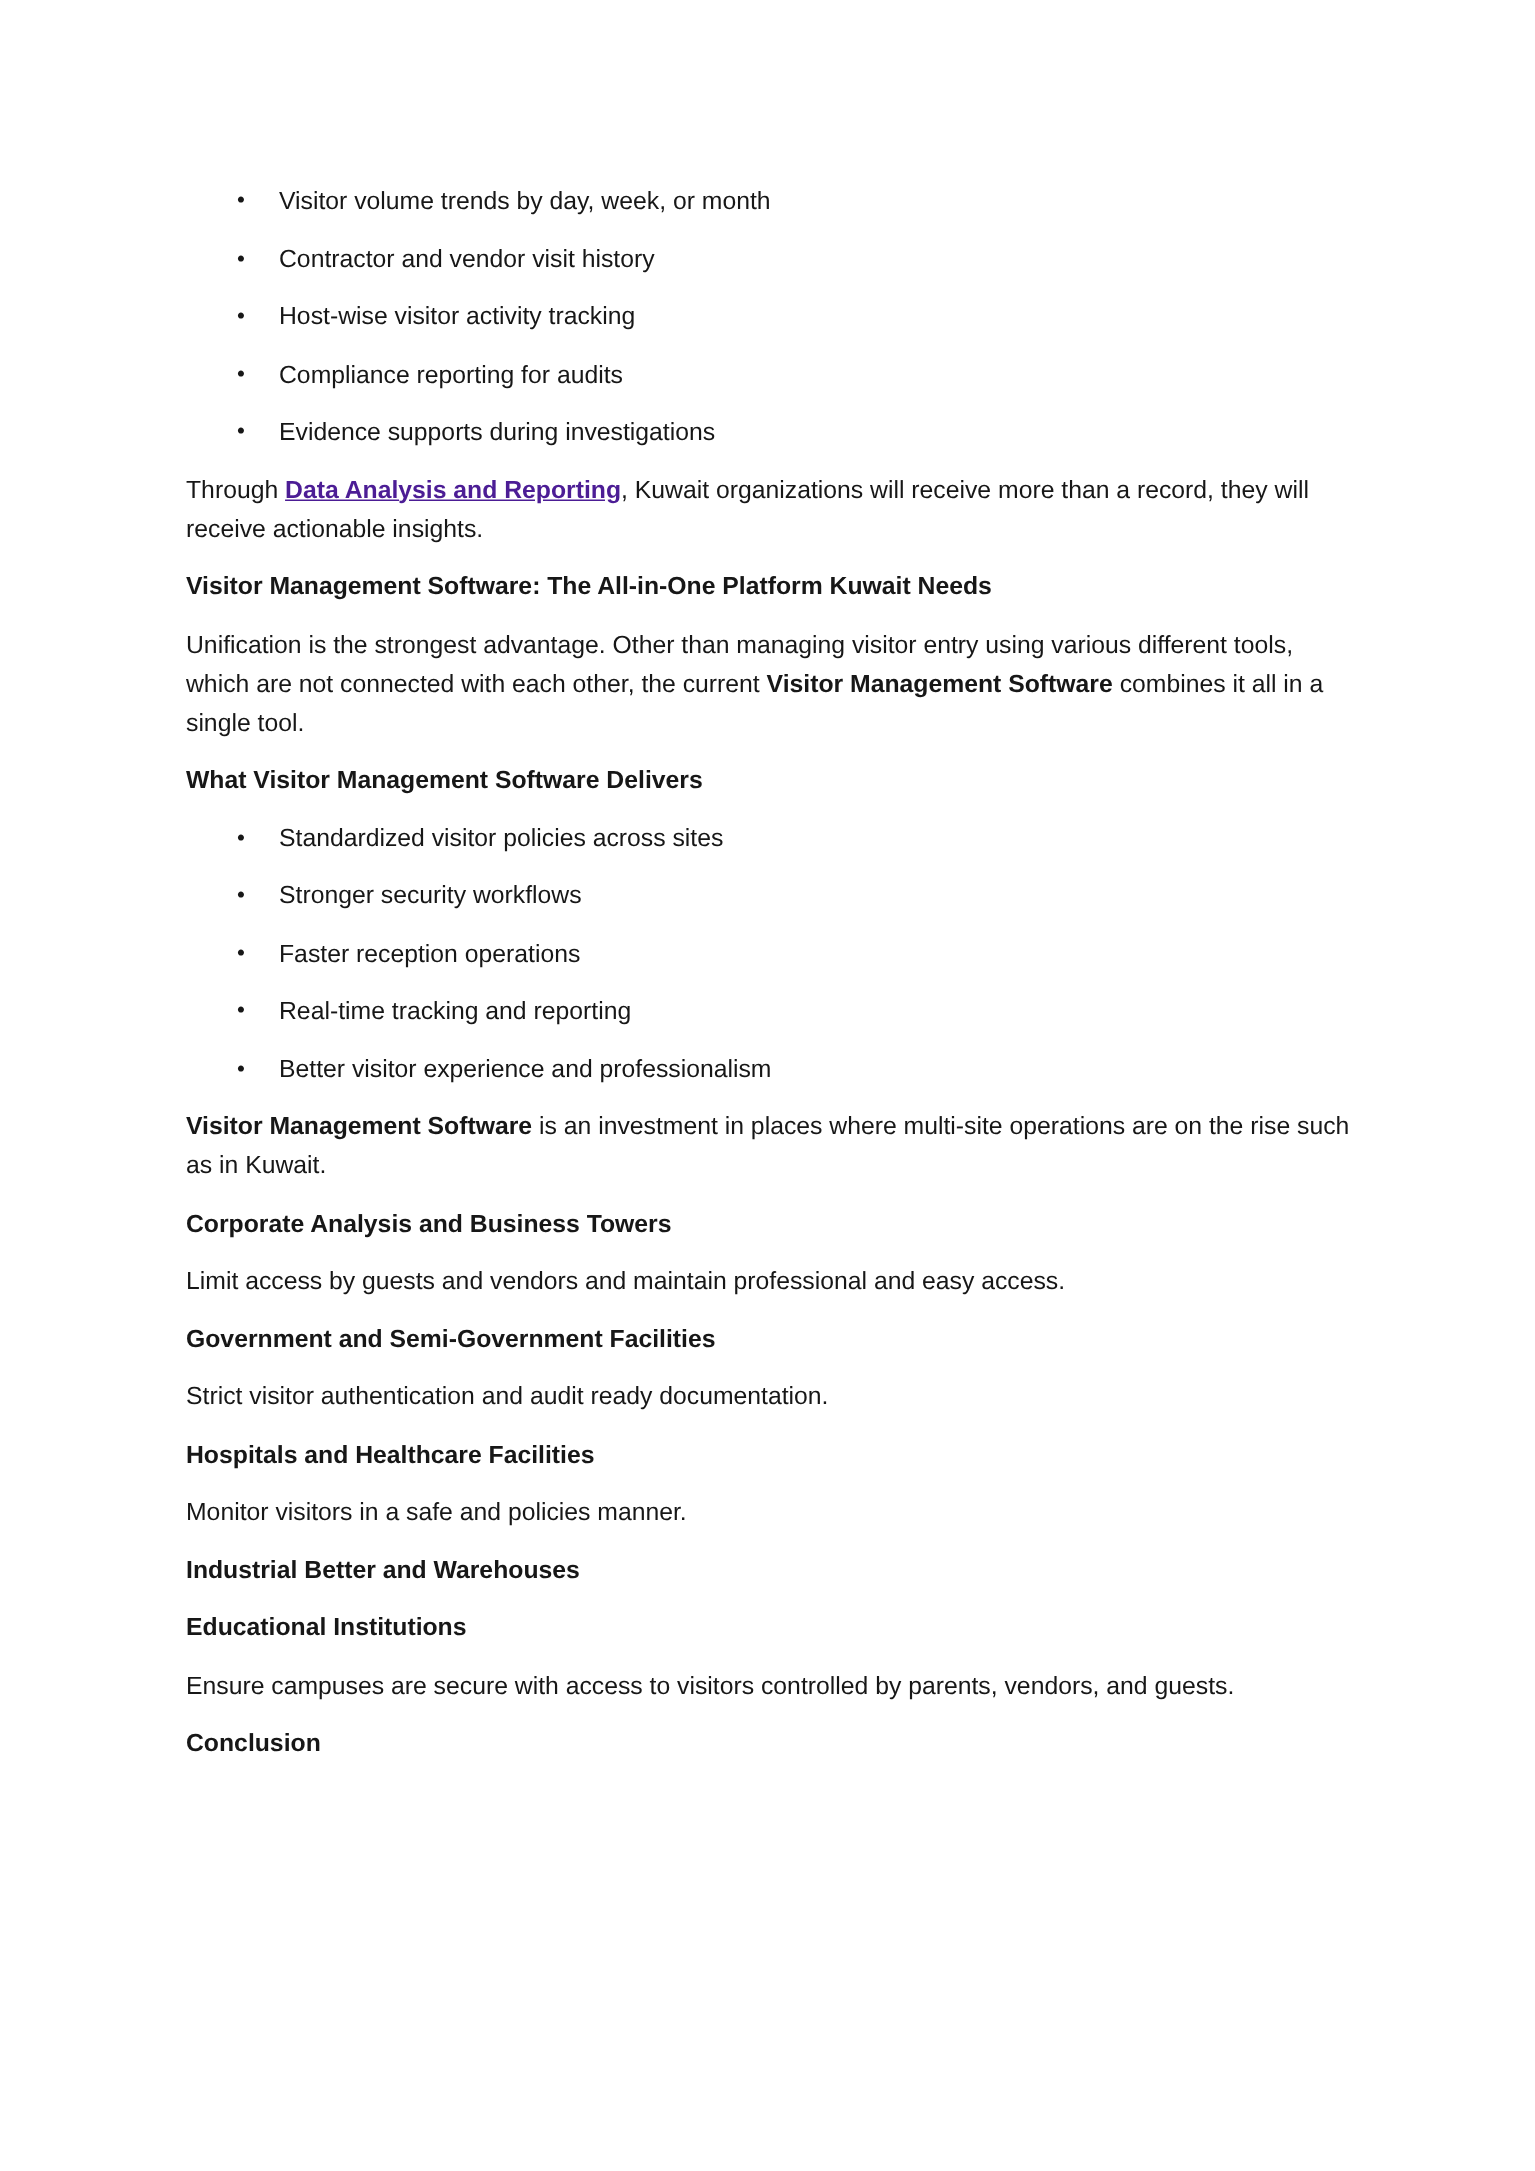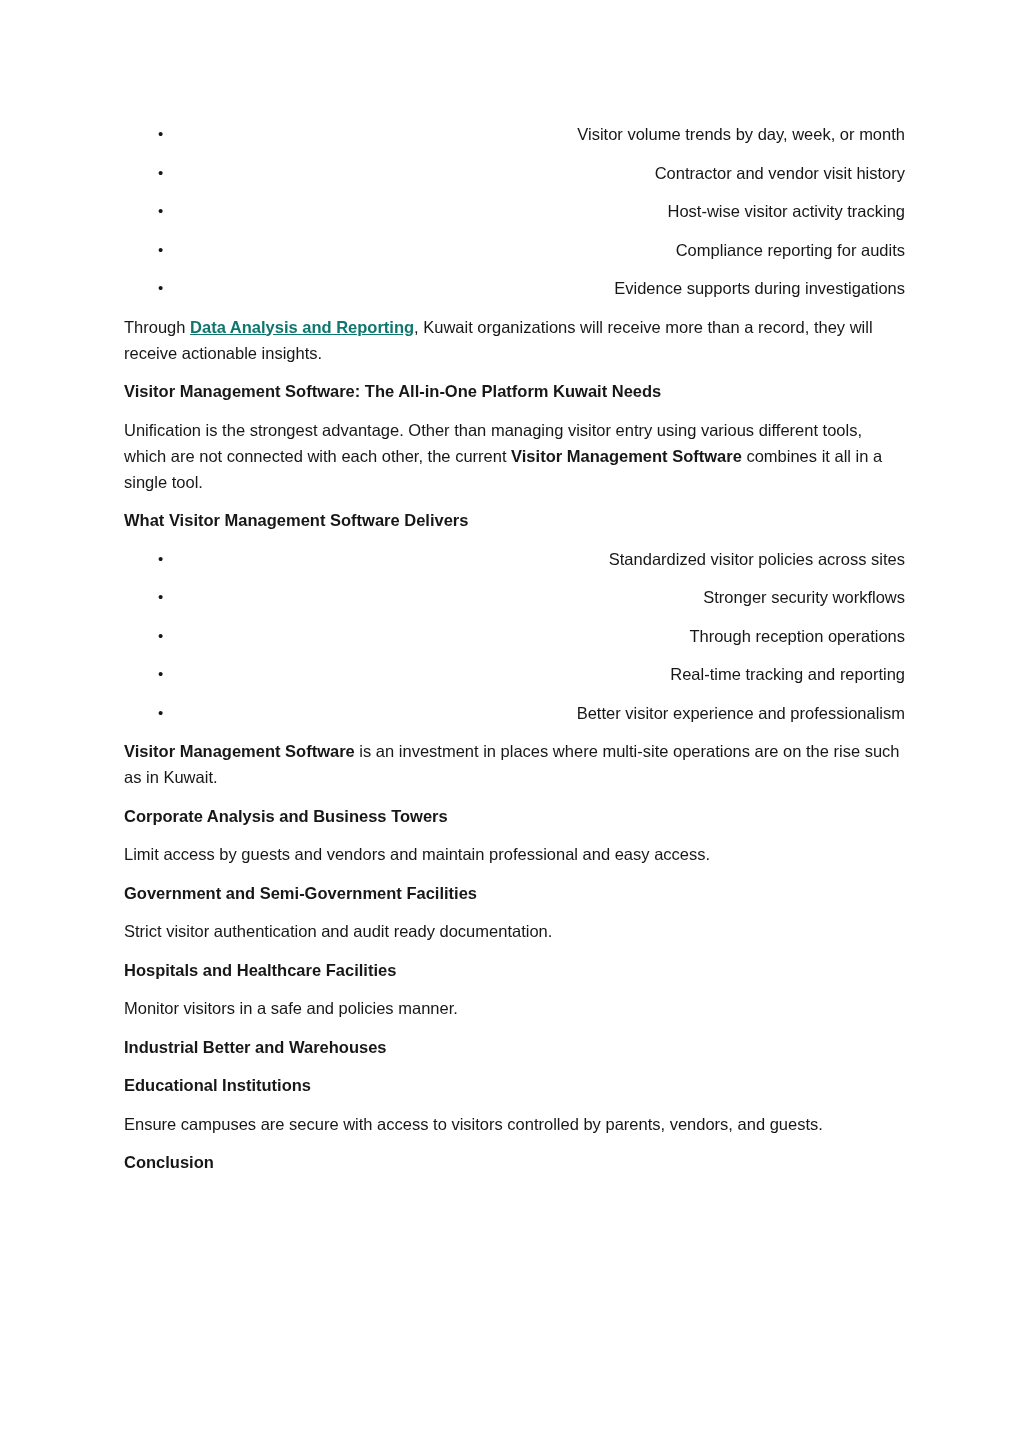--- a/index.html
+++ b/index.html
@@ -34,32 +34,31 @@
     list-style: none;
     margin: 0;
     padding: 0;
   }
   ul.bullets li {
     position: relative;
     padding-left: 62px;
     margin: 0 0 12.5px 0;
     font-size: 16.5px;
     line-height: 26px;
-    text-align: right;
   }
   ul.bullets li::before {
     content: "\2022";
     position: absolute;
     left: 34px;
     top: 0;
     font-size: 15px;
     line-height: 26px;
   }
   a.doclink {
-    color: #0f766e;
+    color: #4c1d95;
     font-weight: 700;
     text-decoration: underline;
     cursor: pointer;
   }
 </style>
 </head>
 <body>
 
 <div class="page">
 
@@ -75,21 +74,21 @@
 
   <p class="h">Visitor Management Software: The All-in-One Platform Kuwait Needs</p>
 
   <p><span>Unification is the strongest advantage. Other than managing visitor entry using various different tools, which are not connected with each other, the current </span><strong>Visitor Management Software</strong><span> combines it all in a single tool.</span></p>
 
   <p class="h">What Visitor Management Software Delivers</p>
 
   <ul class="bullets">
     <li>Standardized visitor policies across sites</li>
     <li>Stronger security workflows</li>
-    <li>Through reception operations</li>
+    <li>Faster reception operations</li>
     <li>Real-time tracking and reporting</li>
     <li>Better visitor experience and professionalism</li>
   </ul>
 
   <p><strong>Visitor Management Software</strong><span> is an investment in places where multi-site operations are on the rise such as in Kuwait.</span></p>
 
 
   <p class="h">Corporate Analysis and Business Towers</p>
   <p>Limit access by guests and vendors and maintain professional and easy access.</p>
 

